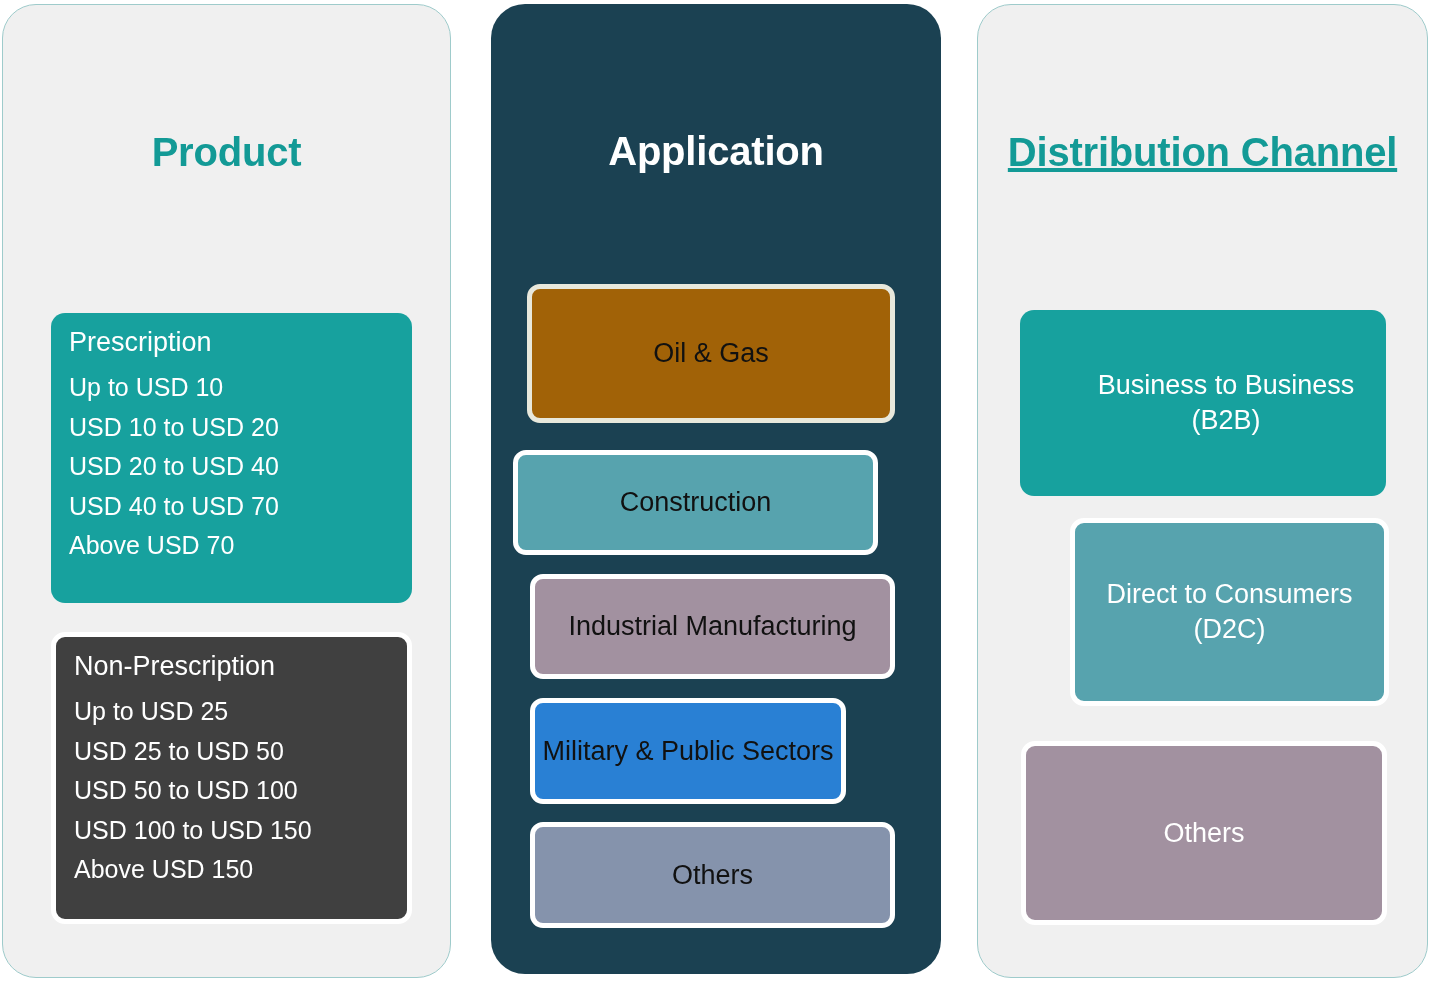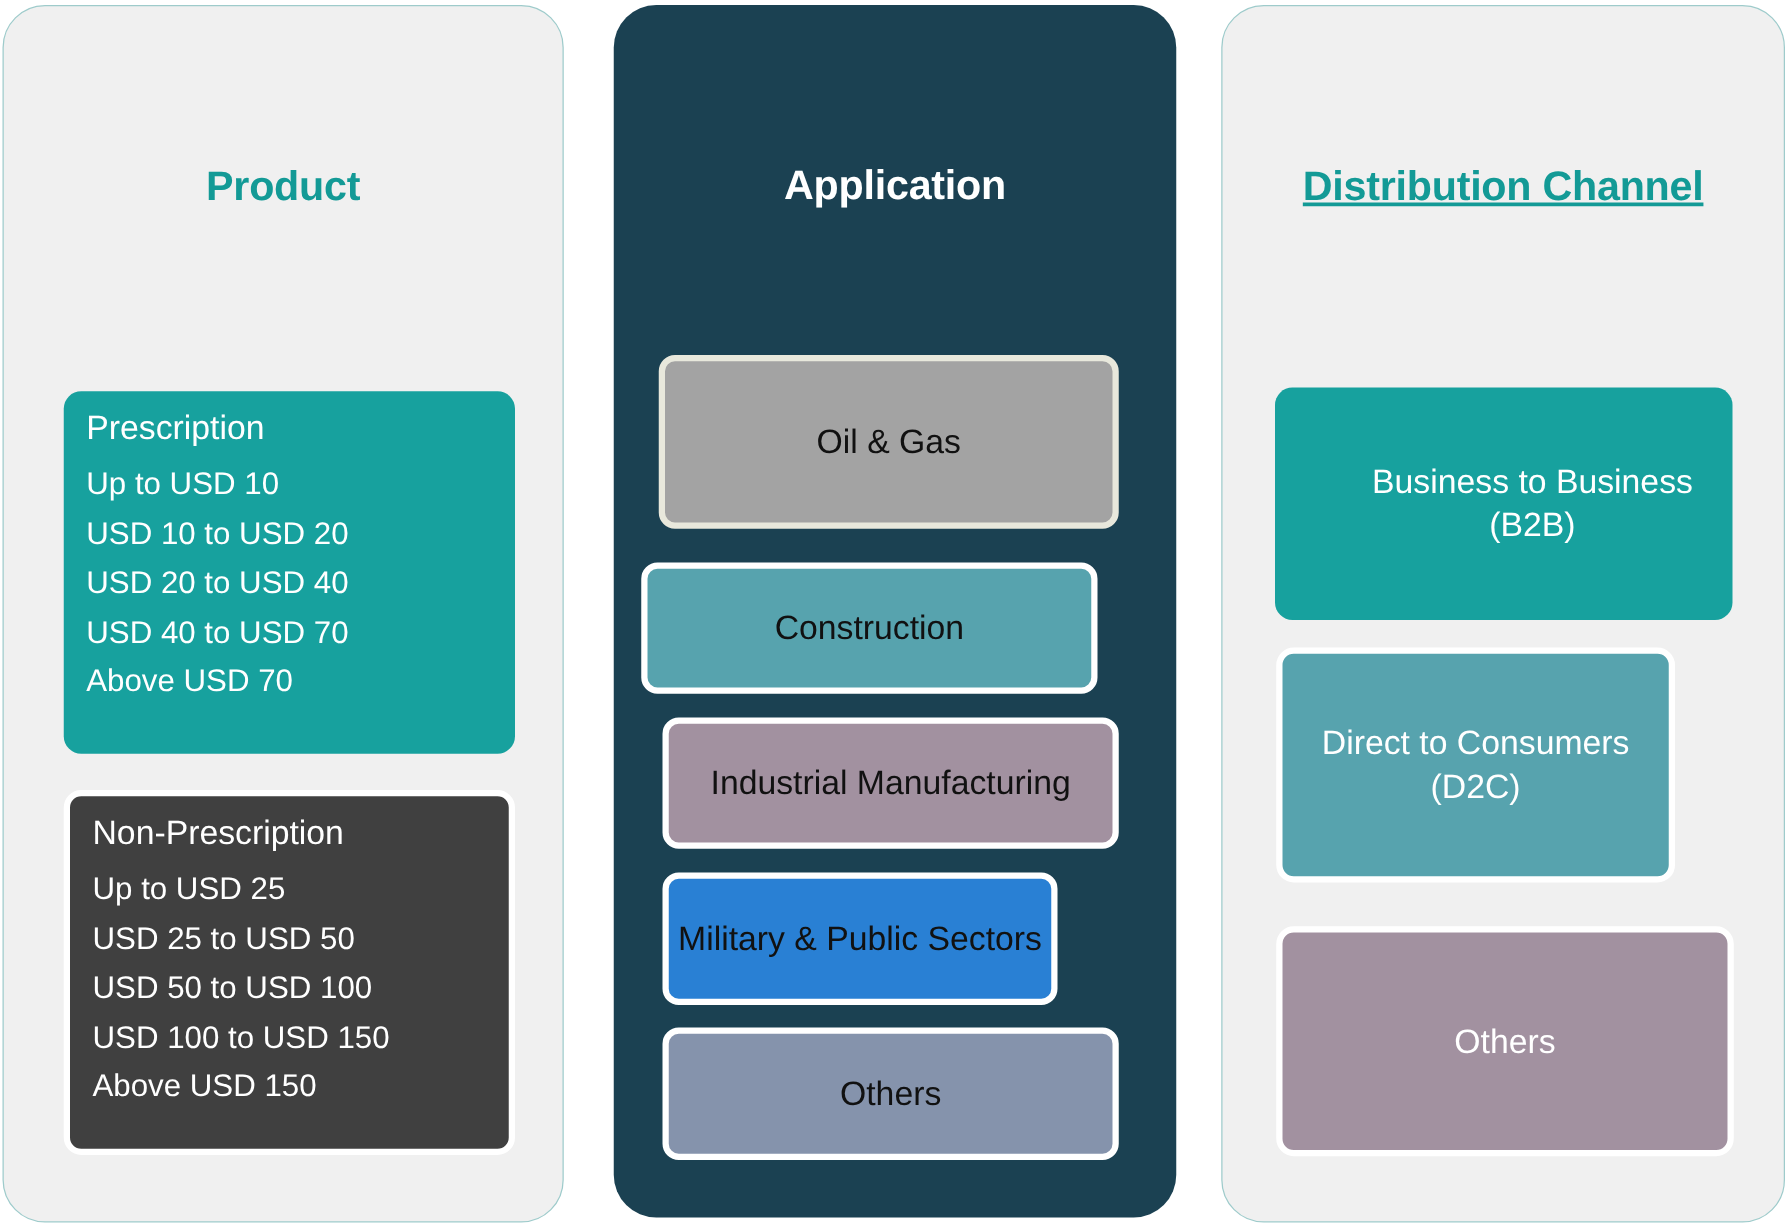--- a/index.html
+++ b/index.html
@@ -40,21 +40,21 @@
   #panel-application   { left: 491px;  top: 4px;  width: 450px; height: 970px; }
   #panel-distribution  { left: 977px;  top: 4px;  width: 451px; height: 974px; }
 
   
   .panel-title {
     position: absolute;
     left: 0;
     right: 0;
     text-align: center;
     font-weight: bold;
-    font-size: 33px;
+    font-size: 40px;
     letter-spacing: -0.2px;
     white-space: nowrap;
   }
   #title-product      { top: 125px; color: #139a96; }
   #title-application  { top: 125px; color: #ffffff; }
   #title-distribution { top: 125px; color: #139a96; text-decoration: underline; }
 
   
   .card {
     position: absolute;
@@ -99,21 +99,21 @@
 
   
   .app-card {
     border-radius: 13px;
     border: 5px solid #ffffff;
     font-size: 27px;
     color: #111111;
   }
   #app-oil {
     left: 527px; top: 284px; width: 368px; height: 139px;
-    background: #a3a3a3;
+    background: #a16207;
     border-color: #e8e8dc;
     text-align: right;
   }
   #app-construction {
     left: 513px; top: 450px; width: 365px; height: 105px;
     background: #57a3ae;
   }
   #app-industrial {
     left: 530px; top: 574px; width: 365px; height: 105px;
     background: #a291a0;
@@ -133,21 +133,21 @@
     border-radius: 14px;
     font-size: 27px;
     color: #ffffff;
   }
   #dist-b2b {
     left: 1020px; top: 310px; width: 366px; height: 186px;
     background: #17a19e;
     padding-left: 46px;
   }
   #dist-d2c {
-    left: 1021px; top: 518px; width: 319px; height: 188px;
+    left: 1070px; top: 518px; width: 319px; height: 188px;
     background: #57a3ae;
     border: 5px solid #ffffff;
   }
   #dist-others {
     left: 1021px; top: 741px; width: 366px; height: 184px;
     background: #a291a0;
     border: 5px solid #ffffff;
   }
   .dist-card .card-label { line-height: 1.28; }
 </style>

